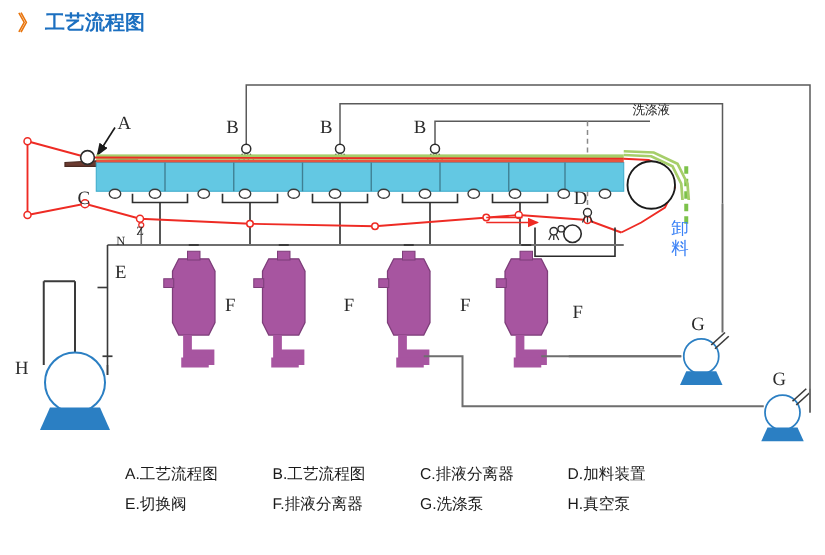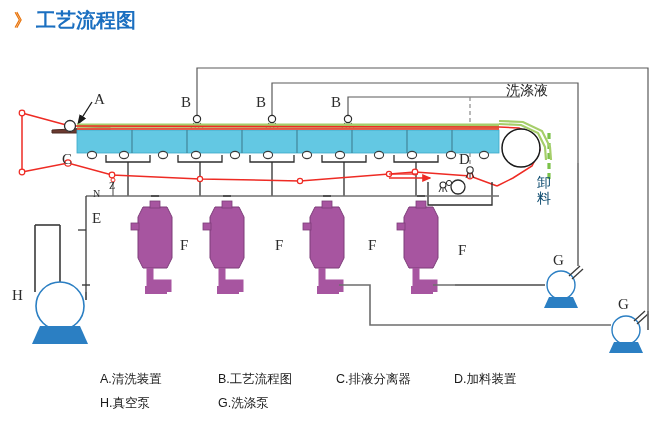--- a/index.html
+++ b/index.html
@@ -6,37 +6,37 @@
   body{
     width:660px;height:444px;background:#ffffff;
     font-family:"Liberation Serif","DejaVu Serif",serif;
     overflow:hidden;position:relative;
   }
   #wrap{position:relative;width:660px;height:444px;}
 
   
   #title-bar{position:absolute;left:14px;top:10px;display:flex;align-items:center;gap:6px;}
   #chev{color:#E8740C;font-size:17px;font-weight:bold;font-family:"Liberation Sans",sans-serif;letter-spacing:-1px;line-height:1;}
-  #title-text{color:#1B6FC0;font-size:20px;font-weight:bold;font-family:"Liberation Sans",sans-serif;line-height:1;}
+  #title-text{color:#1B6FC0;font-size:16px;font-weight:bold;font-family:"Liberation Sans",sans-serif;line-height:1;}
 
   
   #canvas{position:absolute;left:0;top:0;width:660px;height:444px;}
 
   
   .lbl{
     position:absolute;font-family:"Liberation Serif","DejaVu Serif",serif;
     font-size:15px;color:#2b2b2b;line-height:1;
   }
   .cn{
     position:absolute;font-family:Liberation Serif, serif;
-    font-size:14px;color:#222;line-height:1.05;
+    font-size:10px;color:#222;line-height:1.05;
   }
   .cn-v{
-    position:absolute;font-family:Liberation Mono, monospace;
-    font-size:14px;color:#0c4a6e;line-height:1.12;width:16px;text-align:center;
+    position:absolute;font-family:Liberation Serif, serif;
+    font-size:14px;color:#3b82f6;line-height:1.12;width:16px;text-align:center;
   }
   .small{font-size:10px;}
 
   
   #legend{
     position:absolute;left:100px;top:371px;width:520px;
     font-family:"Liberation Sans","DejaVu Sans",sans-serif;
     font-size:12.5px;color:#1a1a1a;
   }
   #legend .row{display:flex;margin-bottom:7px;}
@@ -351,24 +351,26 @@
   <div class="lbl" style="left:12px;top:288px;">H</div>
 
   <div class="lbl small" style="left:93px;top:189px;">N</div>
   <div class="lbl small" style="left:109px;top:181px;">Z</div>
 
   <div class="cn" style="left:506px;top:84px;">洗涤液</div>
   <div class="cn-v" style="left:536px;top:176px;">卸料</div>
 
   <div id="legend">
     <div class="row">
-      <div class="cell">A.清洗装置</div>
+      <div class="cell">A.工艺流程图</div>
       <div class="cell">B.工艺流程图</div>
       <div class="cell">C.排液分离器</div>
       <div class="cell">D.加料装置</div>
     </div>
     <div class="row">
+      <div class="cell">E.切换阀</div>
+      <div class="cell">F.排液分离器</div>
+      <div class="cell">G.洗涤泵</div>
       <div class="cell">H.真空泵</div>
-      <div class="cell">G.洗涤泵</div>
     </div>
   </div>
 
 </div>
 
 </body></html>

